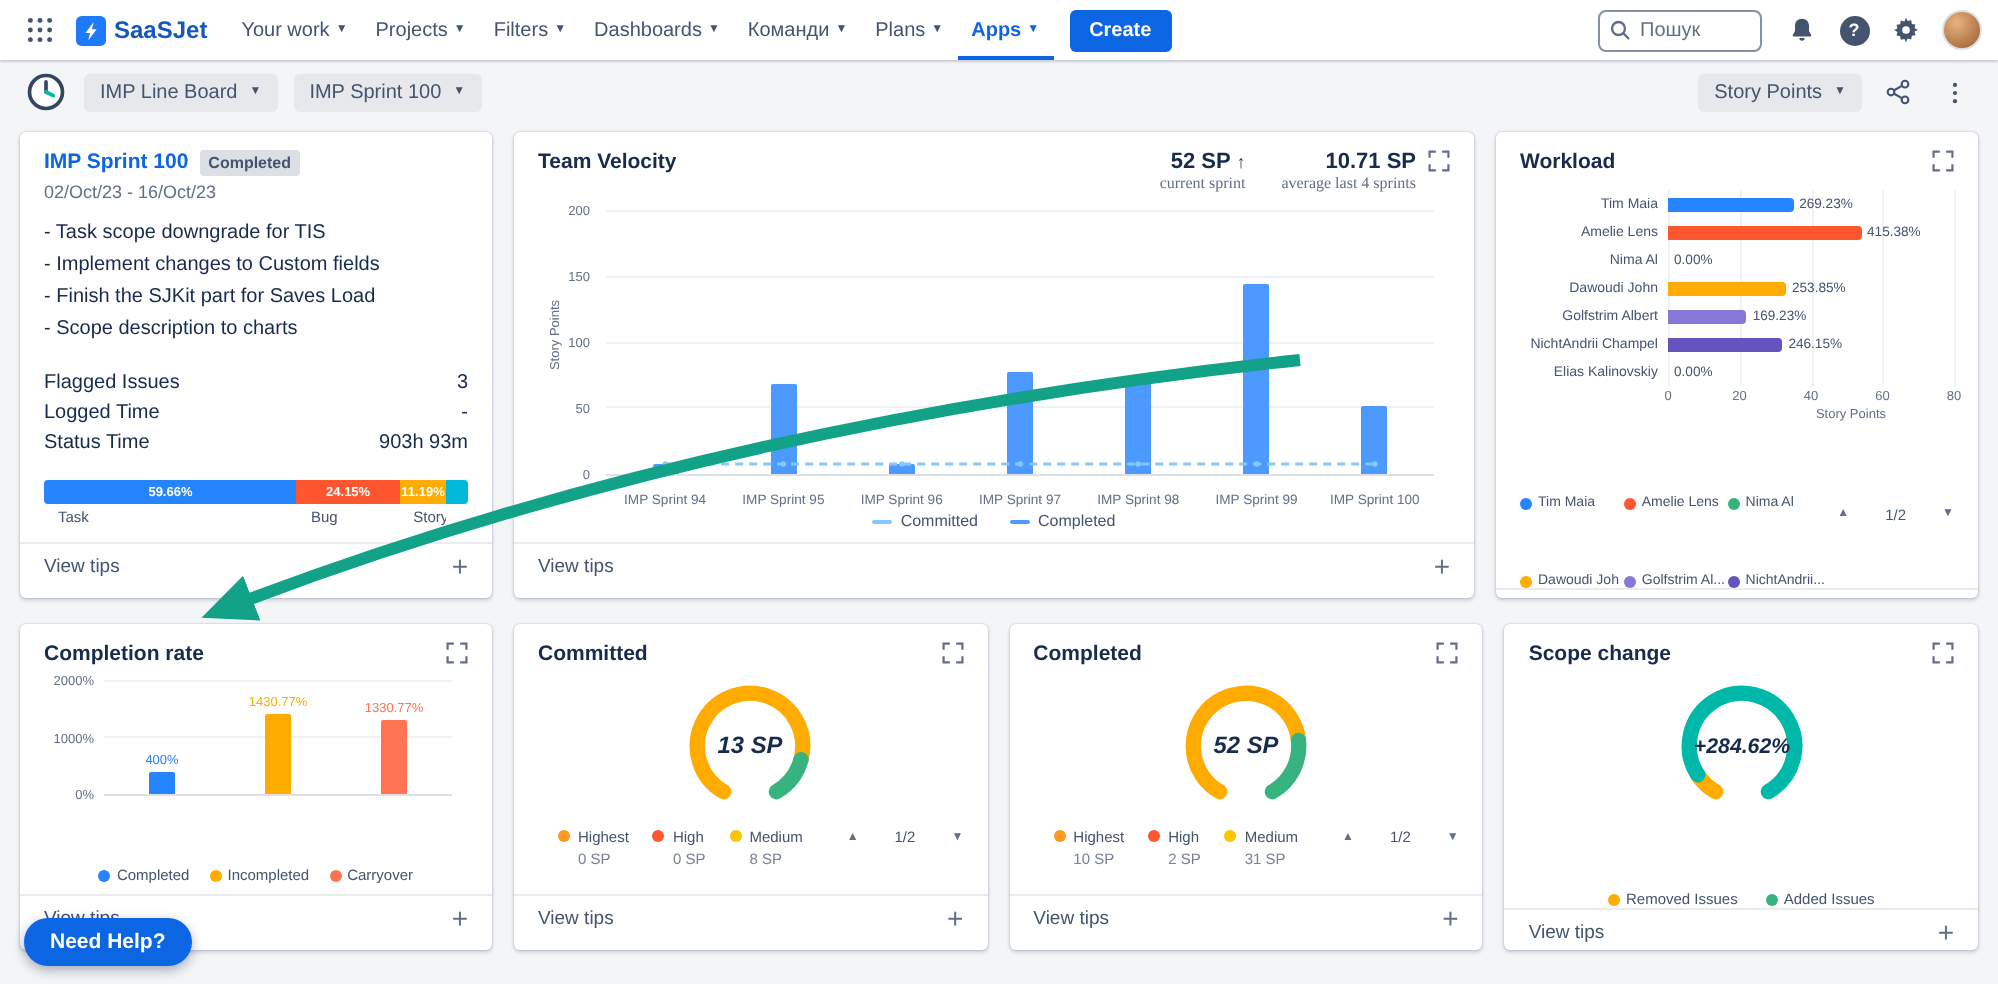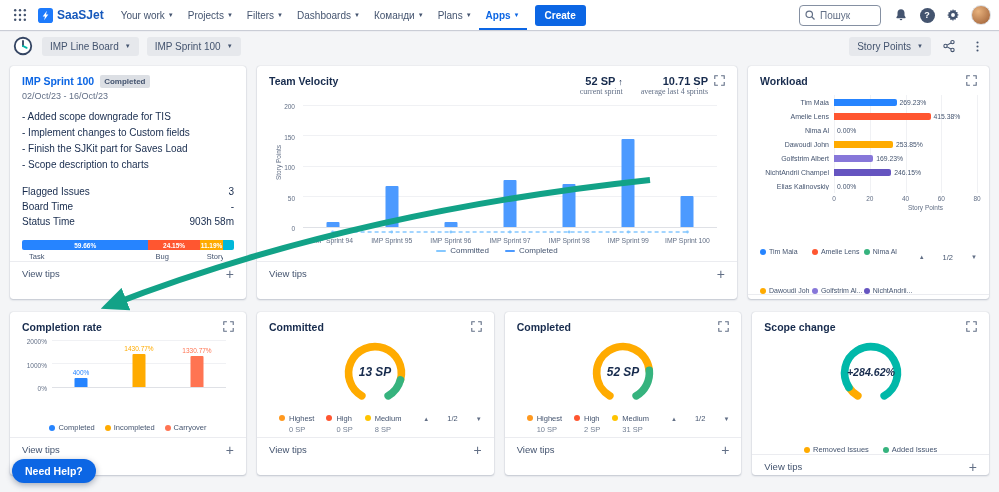--- a/index.html
+++ b/index.html
@@ -34,21 +34,21 @@
   
   main { padding:4px 10px 0; }
   .row { display:grid; gap:11px; }
   .row1 { grid-template-columns:236px 1fr 241px; height:233px; margin-bottom:13px; }
   .row2 { grid-template-columns:236px 1fr 1fr 1fr; height:163px; }
   .card { background:#fff; border-radius:3px; box-shadow:0 1px 2px rgba(9,30,66,.2),0 0 1px rgba(9,30,66,.25); display:flex; flex-direction:column; padding:9px 12px 0; overflow:hidden; position:relative; }
   .card-head { display:flex; align-items:flex-start; gap:6px; }
   .card-title { font-size:10.5px; font-weight:bold; color:#172B4D; }
   .expand { margin-left:auto; color:#626F86; cursor:pointer; }
   .expand svg { width:11px; height:11px; }
-  .card-foot { margin:auto -12px 0; border-top:1px solid #EBECF0; padding:6px 12px 20px; display:flex; align-items:center; justify-content:space-between; }
+  .card-foot { margin:auto -12px 0; border-top:1px solid #EBECF0; padding:6px 12px 10px; display:flex; align-items:flex-start; justify-content:space-between; }
   .viewtips { font-size:9.5px; color:#44546F; cursor:pointer; }
   .plus { font-size:14px; color:#626F86; line-height:10px; cursor:pointer; }
 
   
   .sprint-title { font-size:10.5px; font-weight:bold; color:#0C66E4; cursor:pointer; }
   .badge { background:#DCDFE4; color:#44546F; font-size:8px; font-weight:bold; padding:2px 4px; border-radius:2px; }
   .dates { font-size:9px; color:#626F86; margin:3px 0 8px; }
   .goals { font-size:10px; color:#172B4D; line-height:1.6; }
   .stats { margin-top:9px; font-size:10px; }
   .stat-row { display:flex; justify-content:space-between; margin:4px 0; }
@@ -224,37 +224,37 @@
 <main>
   <div class="row row1">
 
     <section class="card">
       <div class="card-head">
         <span class="sprint-title">IMP Sprint 100</span>
         <span class="badge">Completed</span>
       </div>
       <div class="dates">02/Oct/23 - 16/Oct/23</div>
       <div class="goals" id="sprint-goals">
-          <div>- Added scope downgrade for TIS</div>
+          <div>- Task scope downgrade for TIS</div>
           <div>- Implement changes to Custom fields</div>
           <div>- Finish the SJKit part for Saves Load</div>
           <div>- Scope description to charts</div>
         </div>
       <div class="stats" id="sprint-stats">
           <div class="stat-row">
             <span>Flagged Issues</span>
             <span>3</span>
           </div>
           <div class="stat-row">
-            <span>Board Time</span>
+            <span>Logged Time</span>
             <span>-</span>
           </div>
           <div class="stat-row">
             <span>Status Time</span>
-            <span>903h 58m</span>
+            <span>903h 93m</span>
           </div>
         </div>
       <div class="stackbar" id="issue-bar">
           <div class="seg" style="width:59.66%;background:#2684FF">59.66%</div>
           <div class="seg" style="width:24.15%;background:#FF5630">24.15%</div>
           <div class="seg" style="width:11.19%;background:#FFAB00">11.19%</div>
           <div class="seg" style="width:5%;background:#00B8D9"></div>
         </div>
       <div class="stacklabels" id="issue-bar-labels">
           <span style="width:59.66%">Task</span>

